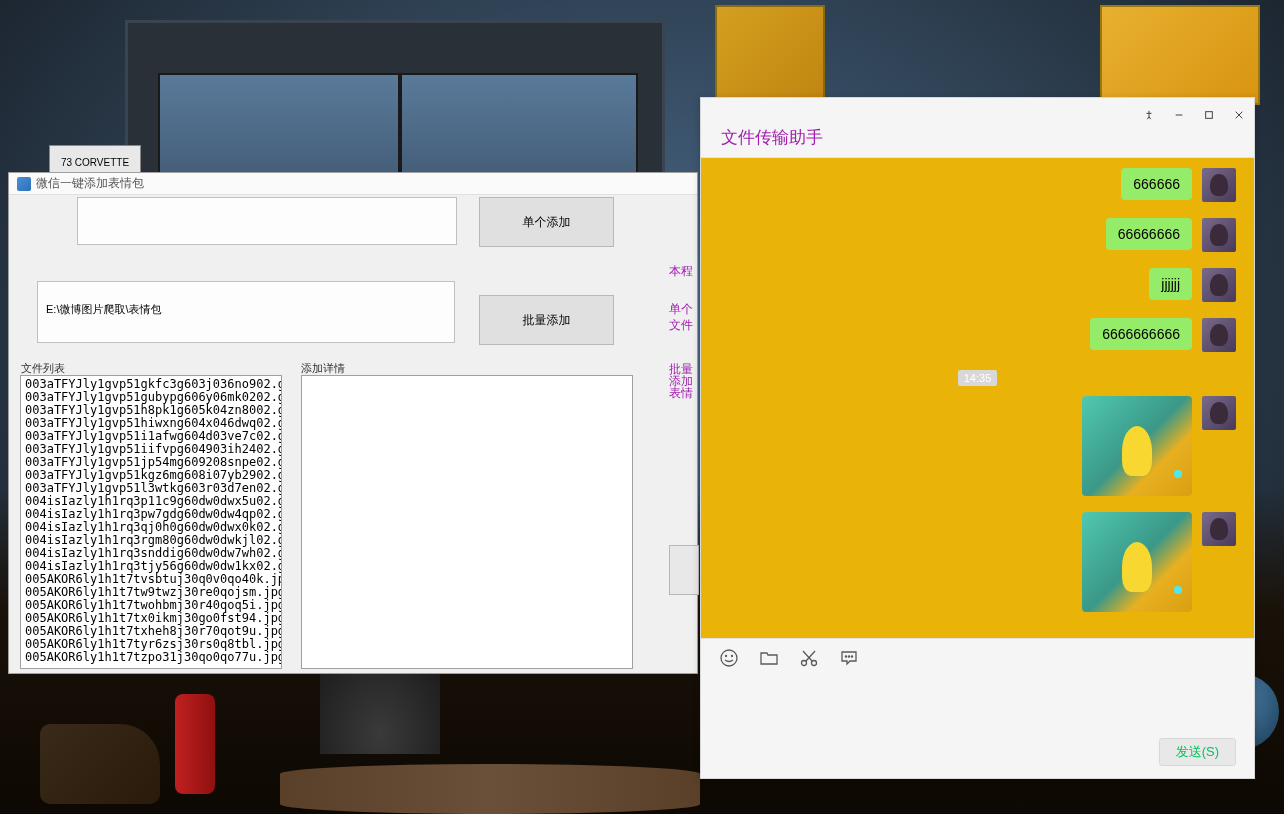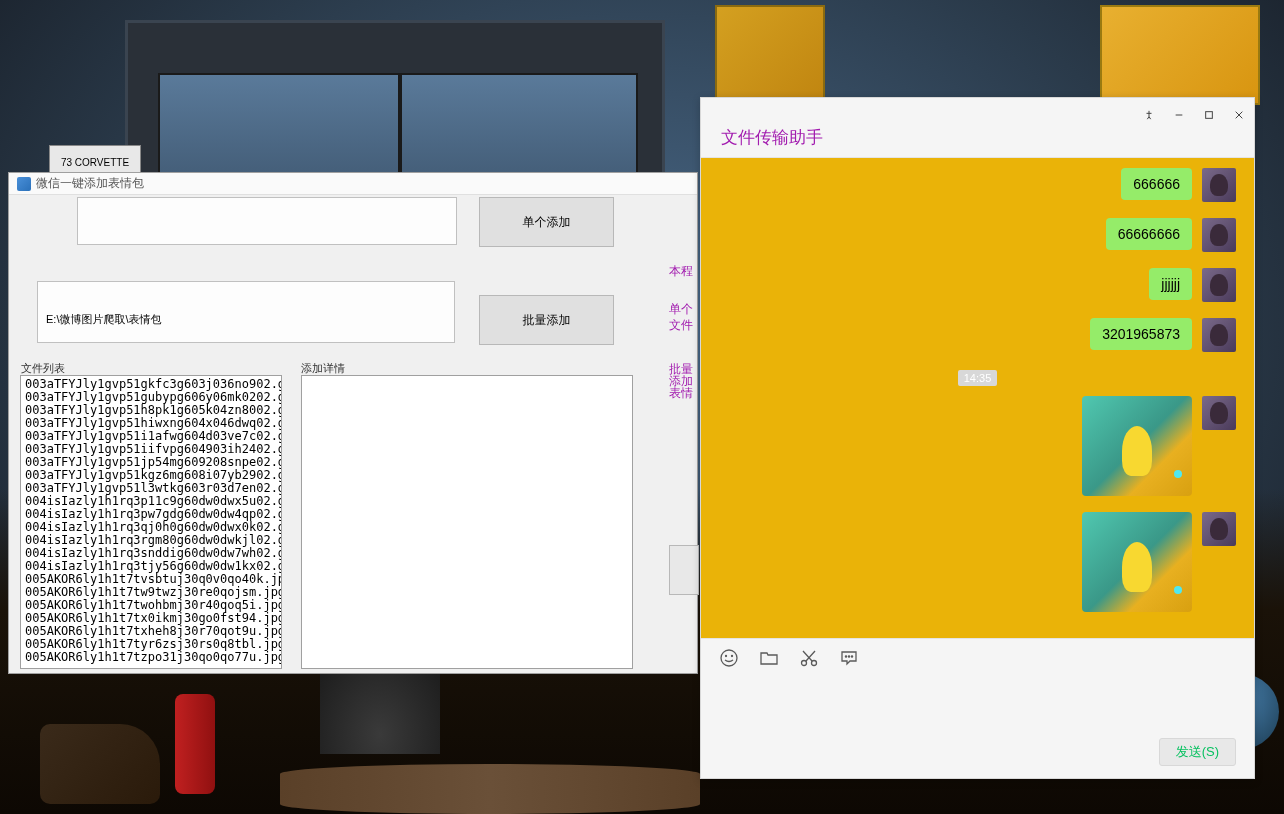--- a/index.html
+++ b/index.html
@@ -118,21 +118,21 @@
   position: absolute; top: 372px; left: 660px;
   width: 30px; height: 50px;
   background: #e8e8e8; border: 1px solid #b8b8b8;
   overflow: hidden;
 }
 
 .text-box2 {
   position: absolute; top: 108px; left: 28px;
   width: 418px; height: 62px;
   background: #fdfdfd; border: 1px solid #c0c0c0;
-  padding: 30px 8px; font-size: 11px;
+  padding: 20px 8px; font-size: 11px;
 }
 
 .red-text { position: absolute; color: #a21caf; font-size: 12px; overflow: hidden; }
 .rt1 { top: 90px; left: 660px; width: 30px; }
 .rt2 { top: 128px; left: 660px; width: 30px; }
 .rt3 { top: 144px; left: 660px; width: 30px; }
 .rt4 { top: 188px; left: 660px; width: 30px; }
 .rt5 { top: 200px; left: 660px; width: 30px; }
 .rt6 { top: 212px; left: 660px; width: 30px; }
 
@@ -346,21 +346,21 @@
       </div>
       <div class="msg-row">
         <div class="bubble">66666666</div>
         <div class="avatar"></div>
       </div>
       <div class="msg-row">
         <div class="bubble">jjjjjj</div>
         <div class="avatar"></div>
       </div>
       <div class="msg-row">
-        <div class="bubble">3201965873</div>
+        <div class="bubble">6666666666</div>
         <div class="avatar"></div>
       </div>
       <div class="time-stamp"><span>14:35</span></div>
       <div class="msg-row">
         <div class="img-msg"></div>
         <div class="avatar"></div>
       </div>
       <div class="msg-row">
         <div class="img-msg"></div>
         <div class="avatar"></div>

